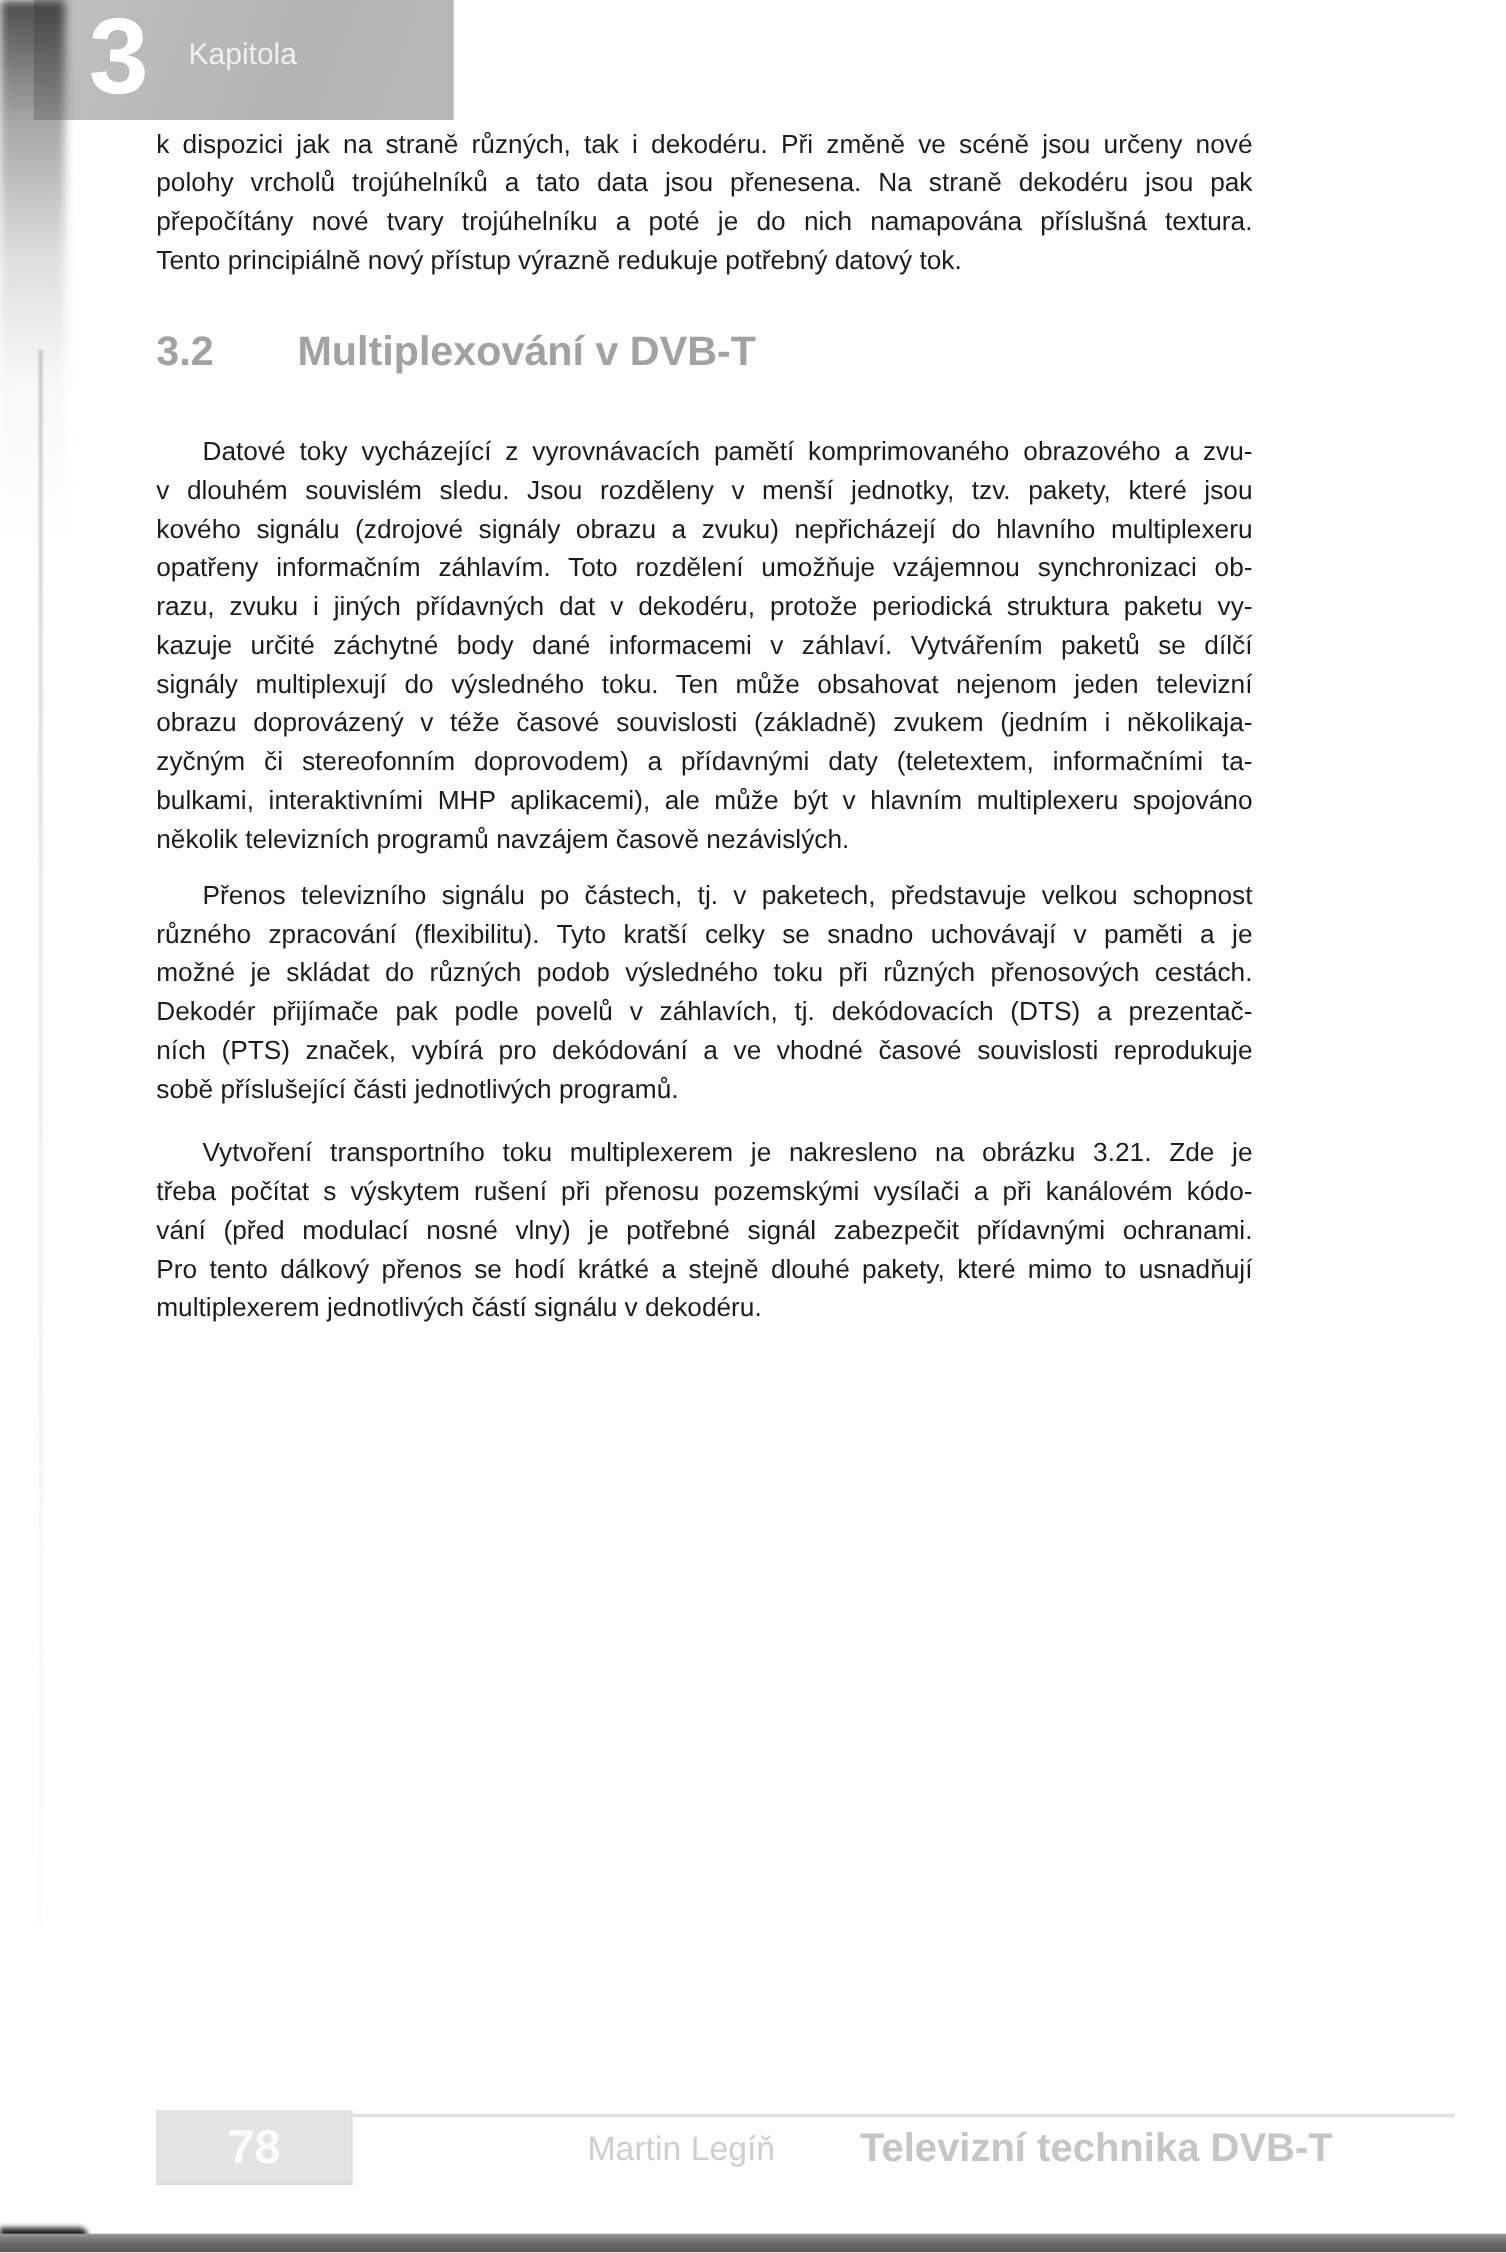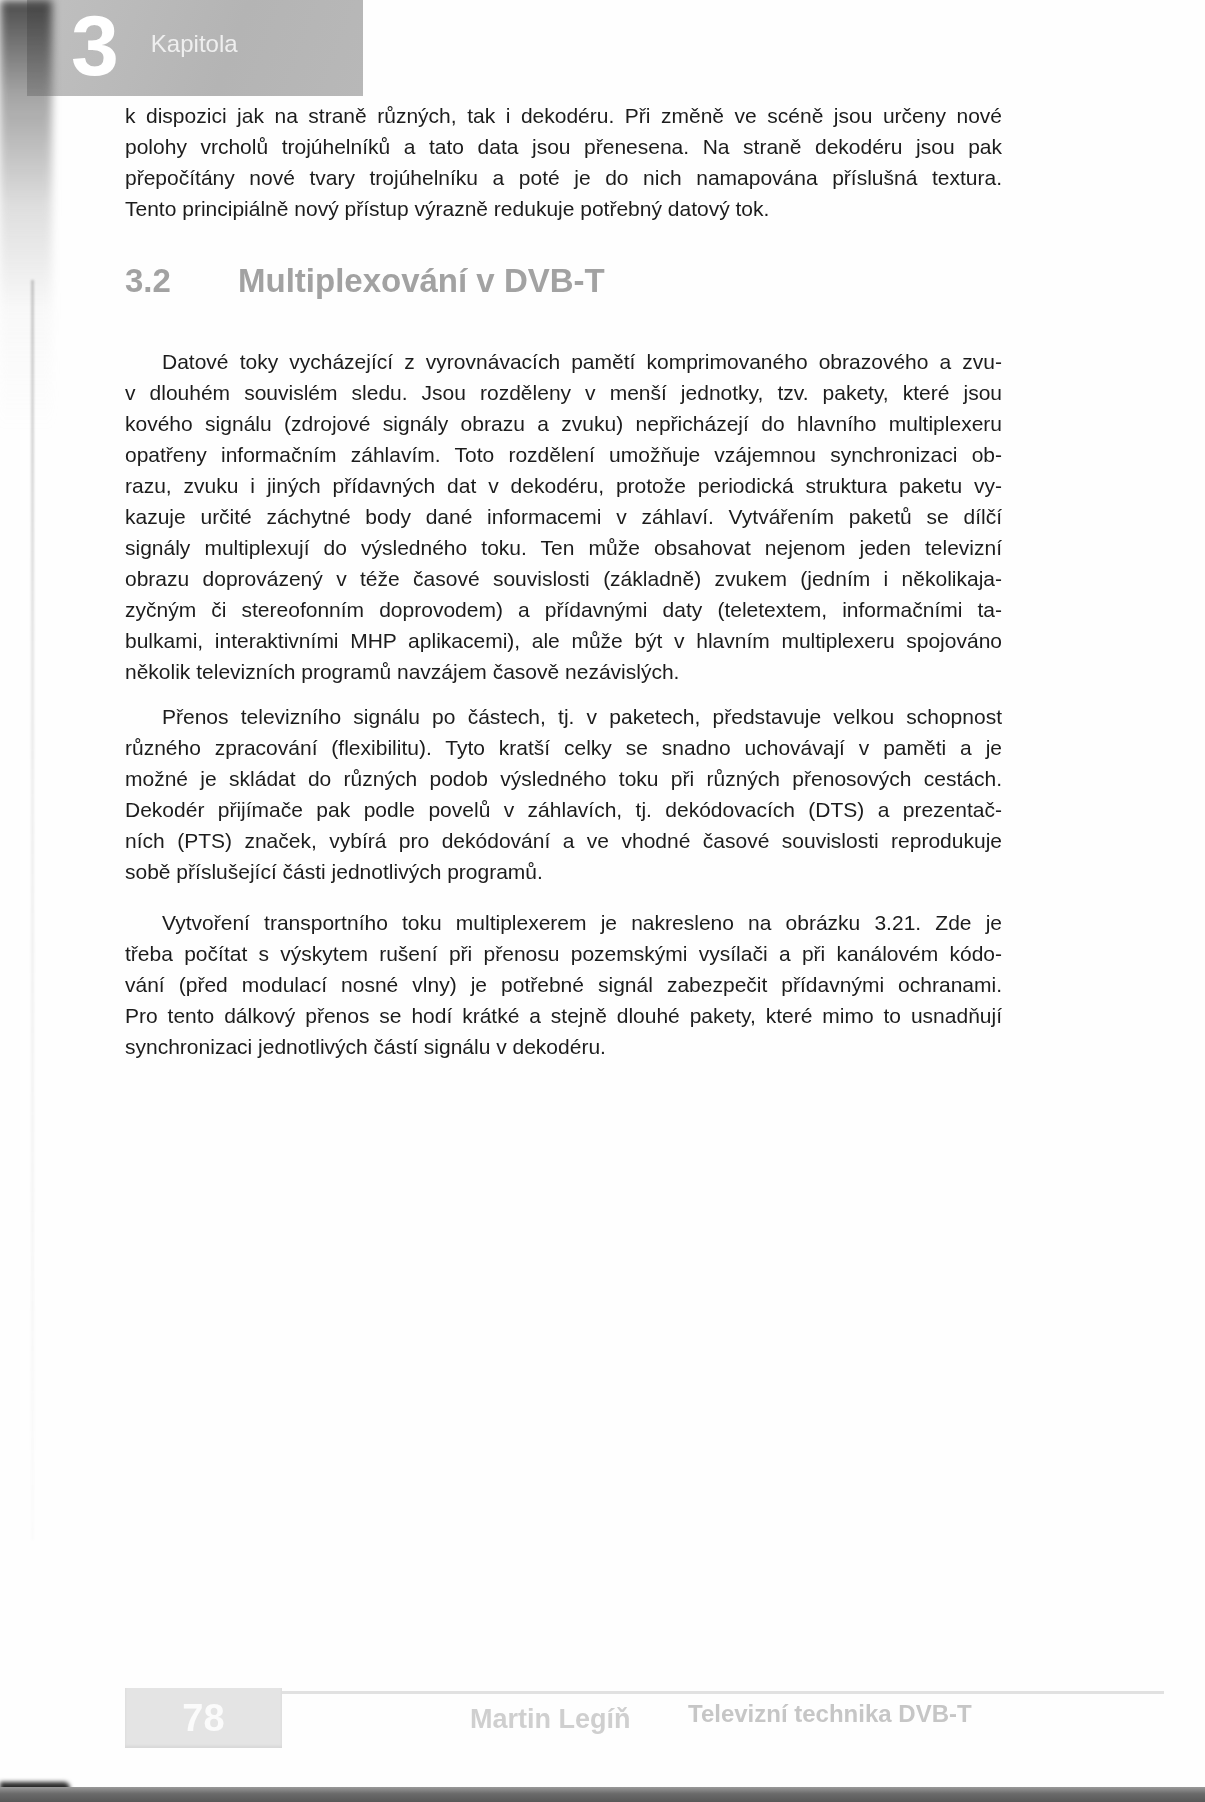--- a/index.html
+++ b/index.html
@@ -123,27 +123,27 @@
   .page-number {
     color: #fbfbfb;
     font-size: 38px;
     font-weight: bold;
   }
   .footer-author {
     position: absolute;
     left: 470px; top: 1704px;
     color: #cfcfcf;
     font-size: 27px;
-    font-weight: bold;
+    font-weight: normal;
   }
   .footer-book-title {
     position: absolute;
     left: 688px; top: 1700px;
     color: #c6c6c6;
-    font-size: 24px;
+    font-size: 32px;
     font-weight: bold;
   }
 </style>
 </head>
 <body>
 
 <div class="page">
 
   <div class="chapter-banner">
     <span class="chapter-num">3</span>
@@ -186,21 +186,21 @@
         <div class="line">možné je skládat do různých podob výsledného toku při různých přenosových cestách.</div>
         <div class="line">Dekodér přijímače pak podle povelů v záhlavích, tj. dekódovacích (DTS) a prezentač-</div>
         <div class="line">ních (PTS) značek, vybírá pro dekódování a ve vhodné časové souvislosti reprodukuje</div>
         <div class="line last">sobě příslušející části jednotlivých programů.</div>
       </div>
     <div class="para indent p4">
         <div class="line">Vytvoření transportního toku multiplexerem je nakresleno na obrázku 3.21. Zde je</div>
         <div class="line">třeba počítat s výskytem rušení při přenosu pozemskými vysílači a při kanálovém kódo-</div>
         <div class="line">vání (před modulací nosné vlny) je potřebné signál zabezpečit přídavnými ochranami.</div>
         <div class="line">Pro tento dálkový přenos se hodí krátké a stejně dlouhé pakety, které mimo to usnadňují</div>
-        <div class="line last">synchronizaci jednotlivých částí signálu v dekodéru.</div>
+        <div class="line last">multiplexerem jednotlivých částí signálu v dekodéru.</div>
       </div>
 
   </div>
 
   <div class="footer-rule"></div>
 
   <div class="page-number-box">
     <span class="page-number">78</span>
   </div>
 

